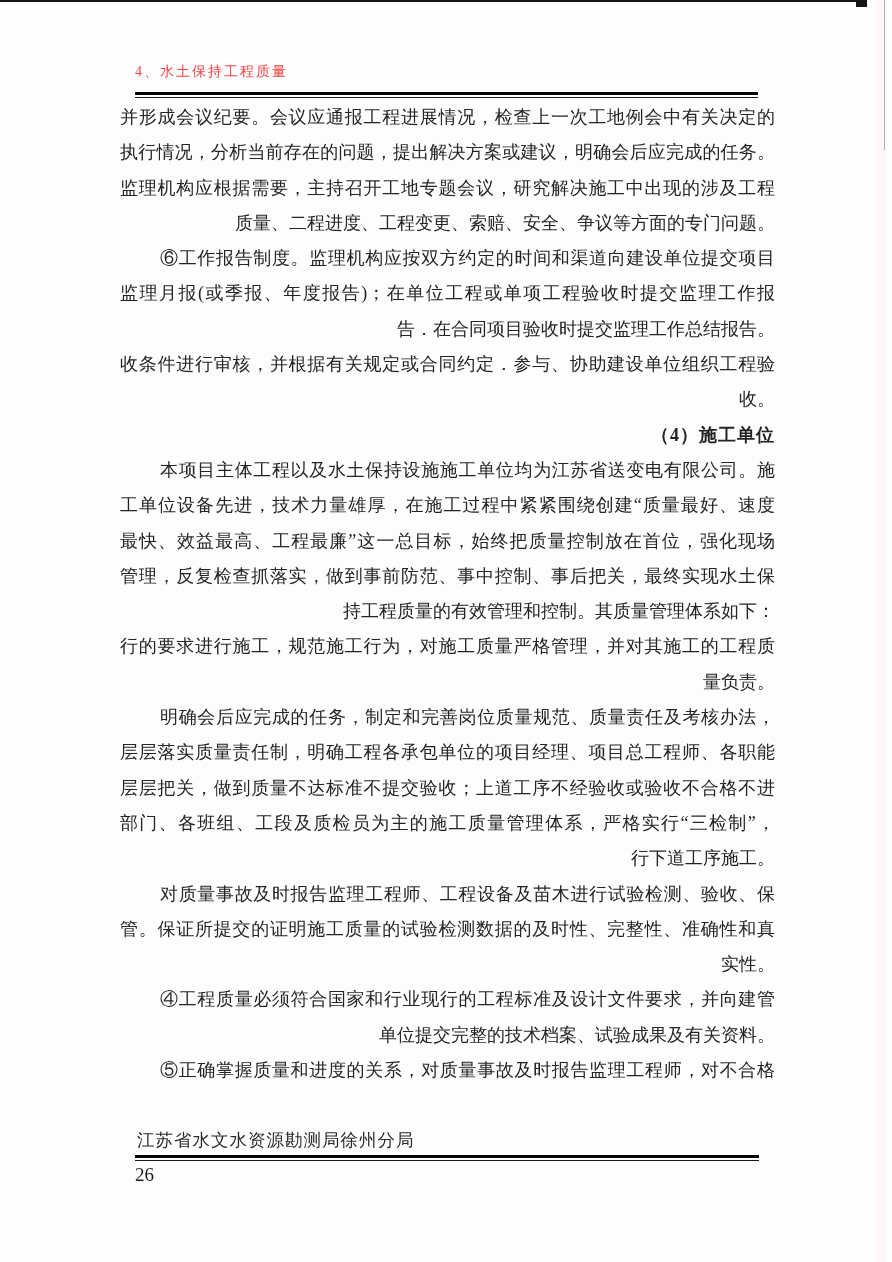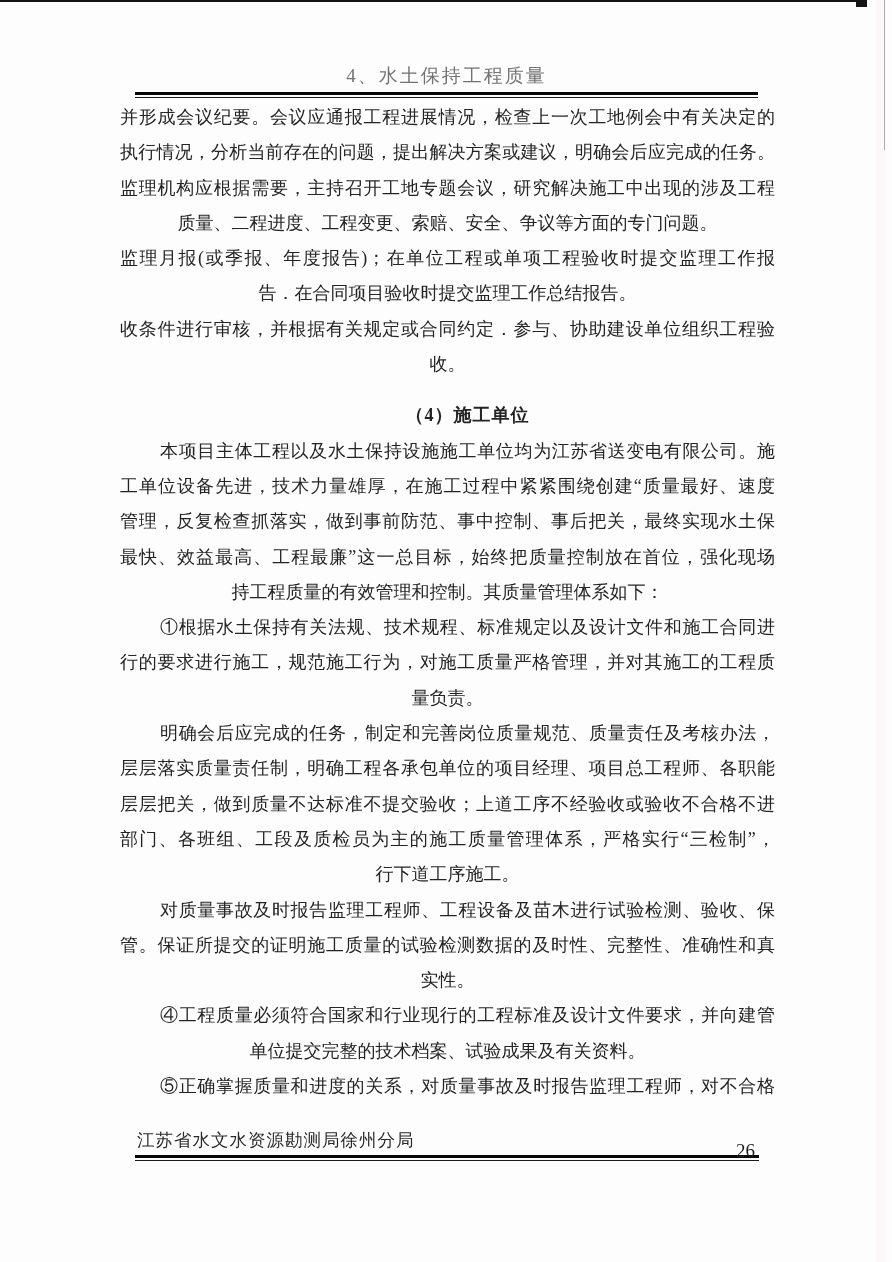--- a/index.html
+++ b/index.html
@@ -13,91 +13,91 @@
   }
   
   .scan-top-line{position:absolute;top:0;left:0;width:866px;height:2px;background:#141414;}
   .scan-top-blob{position:absolute;top:0;left:856px;width:11px;height:7px;background:#141414;}
   .scan-right-line{position:absolute;top:0;left:884px;width:1px;height:150px;background:#aeaeae;}
   .scan-right-band{position:absolute;top:0;left:876px;width:9px;height:1262px;background:#fdf7f9;}
 
   
   .doc-header-title{
     position:absolute;top:63px;left:135px;width:623px;
-    text-align:center;font-size:19px;letter-spacing:2px;color:#737373;
+    text-align:left;font-size:14px;letter-spacing:2px;color:#ef4444;
   }
   .header-rule{
     position:absolute;top:92px;left:135px;width:623px;
     height:2px;border-top:3px solid #060606;border-bottom:1px solid #1a1a1a;
   }
 
   
   .body-text{
     position:absolute;top:100px;left:120px;width:655px;
     font-size:18px;color:#242424;
   }
   .line{
     height:35.3px;line-height:35.3px;
     white-space:nowrap;
-    text-align:center;
+    text-align:right;
   }
   .line.justify{
     white-space:normal;
     text-align:justify;
     text-align-last:justify;
     overflow:hidden;
     font-family:Liberation Serif, serif;
   }
   .line.indent{padding-left:40px;}
   .line.indent.justify{padding-left:40px;}
-  .line.bold{font-weight:bold;letter-spacing:1px;margin-top:16px;}
+  .line.bold{font-weight:bold;letter-spacing:1px;}
 
   
   .footer-rule{
     position:absolute;top:1155px;left:135px;width:624px;
     height:2px;border-top:3px solid #060606;border-bottom:1px solid #1a1a1a;
   }
   .footer-institution{
     position:absolute;top:1128px;left:137px;
     font-size:17.5px;color:#2a2a2a;letter-spacing:1px;
   }
   .footer-page-number{
-    position:absolute;top:1140px;left:135px;width:620px;
-    text-align:right;font-size:19px;color:#1d1d1d;
+    position:absolute;top:1164px;left:135px;width:620px;
+    font-size:19px;color:#1d1d1d;
   }
 </style>
 </head>
 <body>
 
 <div class="page">
 
   <div class="scan-top-line"></div>
   <div class="scan-top-blob"></div>
   <div class="scan-right-band"></div>
   <div class="scan-right-line"></div>
 
   <div class="doc-header-title">4、水土保持工程质量</div>
   <div class="header-rule"></div>
 
   <div class="body-text">
       <div class="line justify">并形成会议纪要。会议应通报工程进展情况，检查上一次工地例会中有关决定的</div>
       <div class="line justify">执行情况，分析当前存在的问题，提出解决方案或建议，明确会后应完成的任务。</div>
       <div class="line justify">监理机构应根据需要，主持召开工地专题会议，研究解决施工中出现的涉及工程</div>
       <div class="line">质量、二程进度、工程变更、索赔、安全、争议等方面的专门问题。</div>
+      <div class="line indent justify">⑥工作报告制度。监理机构应按双方约定的时间和渠道向建设单位提交项目</div>
       <div class="line justify">监理月报(或季报、年度报告)；在单位工程或单项工程验收时提交监理工作报</div>
       <div class="line">告．在合同项目验收时提交监理工作总结报告。</div>
       <div class="line justify">收条件进行审核，并根据有关规定或合同约定．参与、协助建设单位组织工程验</div>
       <div class="line">收。</div>
       <div class="line indent bold">（4）施工单位</div>
       <div class="line indent justify">本项目主体工程以及水土保持设施施工单位均为江苏省送变电有限公司。施</div>
       <div class="line justify">工单位设备先进，技术力量雄厚，在施工过程中紧紧围绕创建“质量最好、速度</div>
+      <div class="line justify">最快、效益最高、工程最廉”这一总目标，始终把质量控制放在首位，强化现场</div>
       <div class="line justify">管理，反复检查抓落实，做到事前防范、事中控制、事后把关，最终实现水土保</div>
-      <div class="line justify">最快、效益最高、工程最廉”这一总目标，始终把质量控制放在首位，强化现场</div>
       <div class="line">持工程质量的有效管理和控制。其质量管理体系如下：</div>
-      <div class="line indent justify">①根据水土保持有关法规、技术规程、标准规定以及设计文件和施工合同进</div>
       <div class="line justify">行的要求进行施工，规范施工行为，对施工质量严格管理，并对其施工的工程质</div>
       <div class="line">量负责。</div>
       <div class="line indent justify">明确会后应完成的任务，制定和完善岗位质量规范、质量责任及考核办法，</div>
       <div class="line justify">层层落实质量责任制，明确工程各承包单位的项目经理、项目总工程师、各职能</div>
       <div class="line justify">层层把关，做到质量不达标准不提交验收；上道工序不经验收或验收不合格不进</div>
       <div class="line justify">部门、各班组、工段及质检员为主的施工质量管理体系，严格实行“三检制”，</div>
       <div class="line">行下道工序施工。</div>
       <div class="line indent justify">对质量事故及时报告监理工程师、工程设备及苗木进行试验检测、验收、保</div>
       <div class="line justify">管。保证所提交的证明施工质量的试验检测数据的及时性、完整性、准确性和真</div>
       <div class="line">实性。</div>

